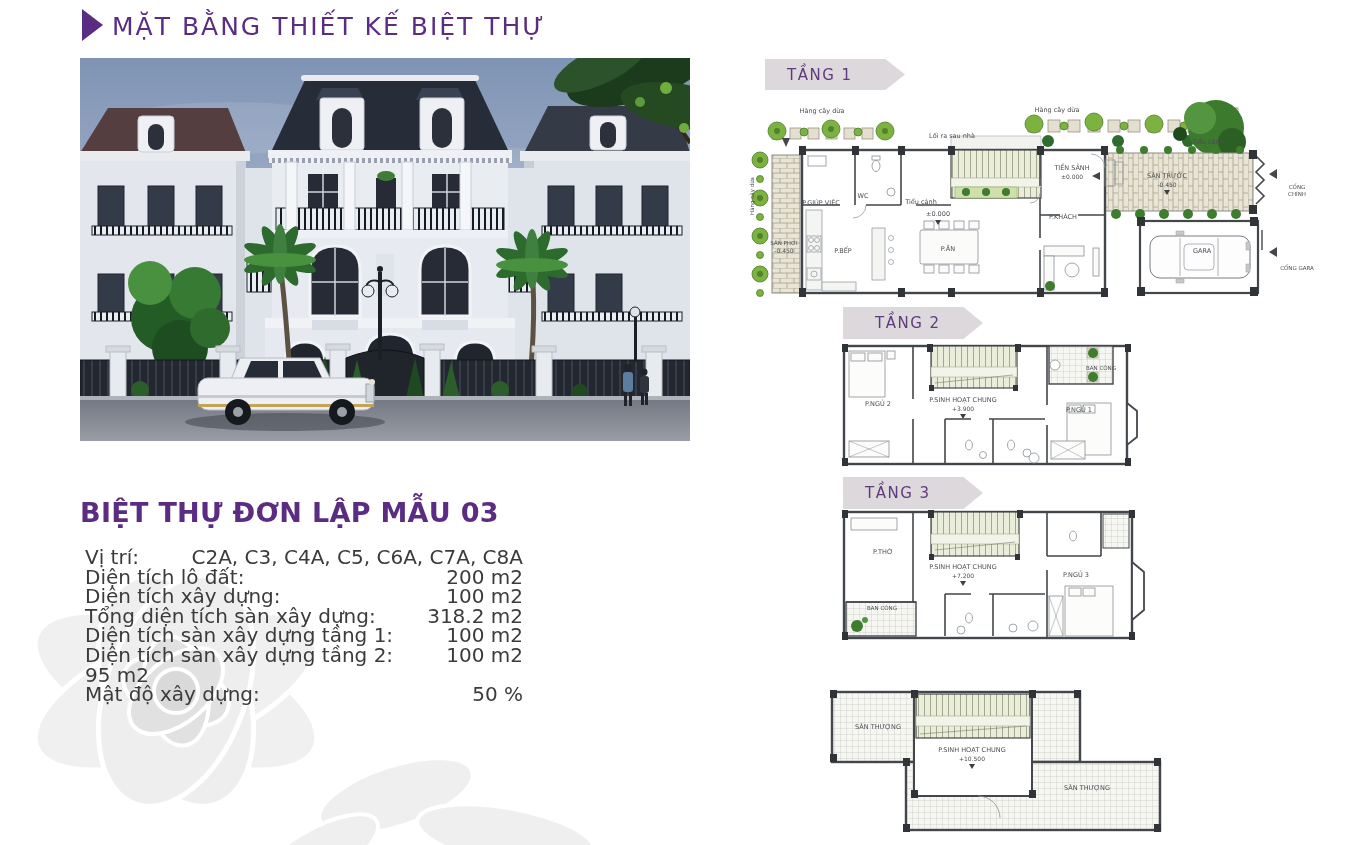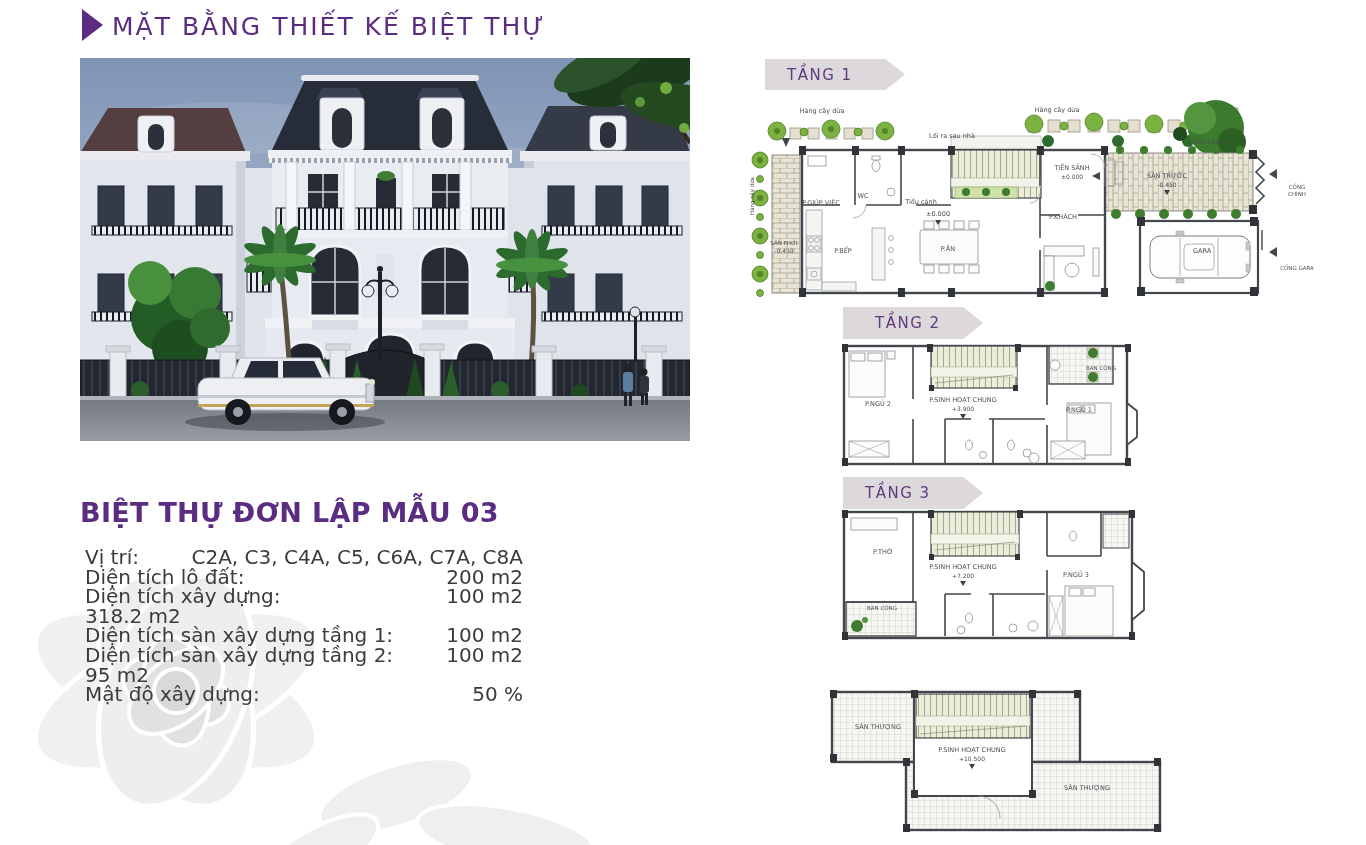--- a/index.html
+++ b/index.html
@@ -340,20 +340,21 @@
         </div>
       <div class="srow">
           <span class="l">Diện tích lô đất:</span>
           <span class="v">200 m2</span>
         </div>
       <div class="srow">
           <span class="l">Diện tích xây dựng:</span>
           <span class="v">100 m2</span>
         </div>
       <div class="srow">
+          <span class="l">Tổng diện tích sàn xây dựng:</span>
           <span class="v">318.2 m2</span>
         </div>
       <div class="srow">
           <span class="l">Diện tích sàn xây dựng tầng 1:</span>
           <span class="v">100 m2</span>
         </div>
       <div class="srow">
           <span class="l">Diện tích sàn xây dựng tầng 2:</span>
           <span class="v">100 m2</span>
         </div>

